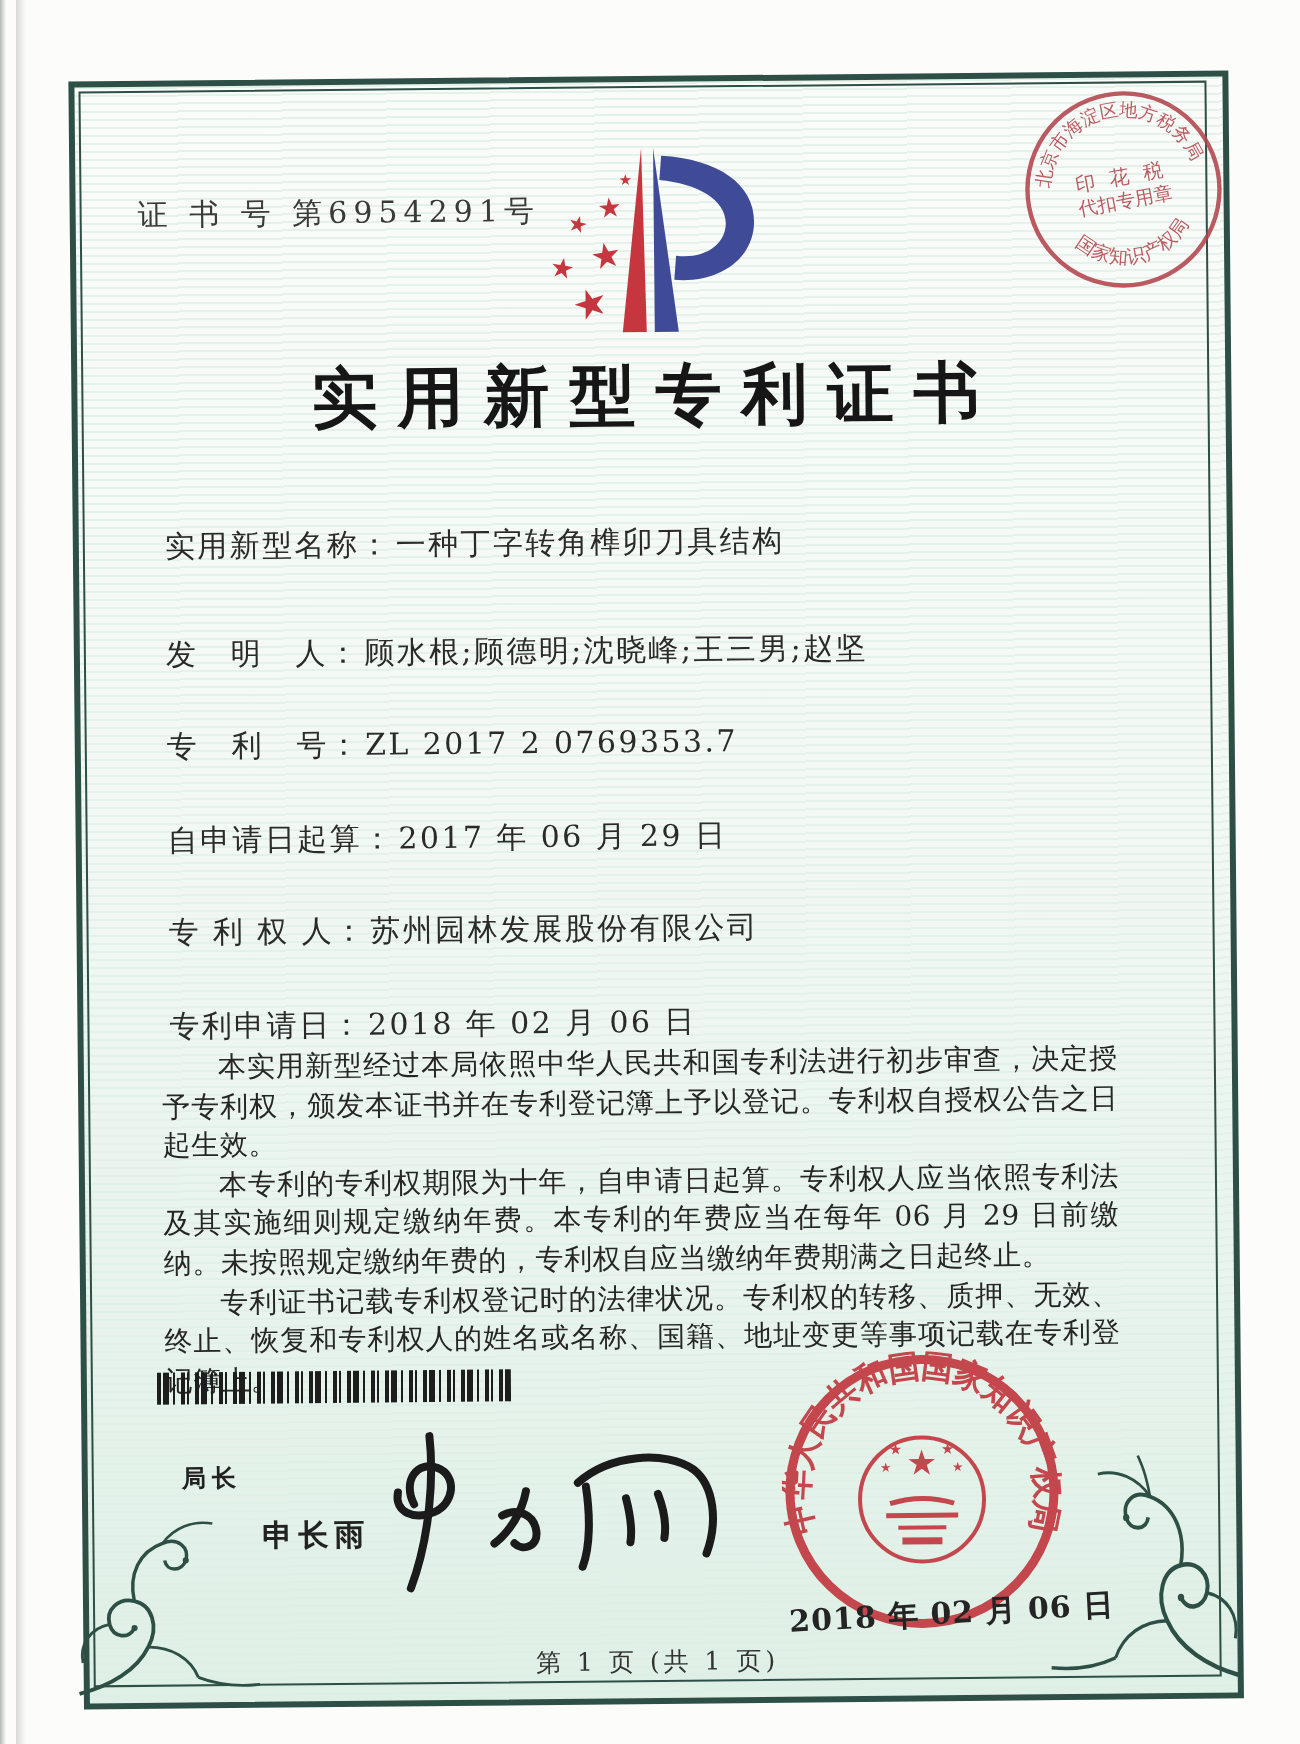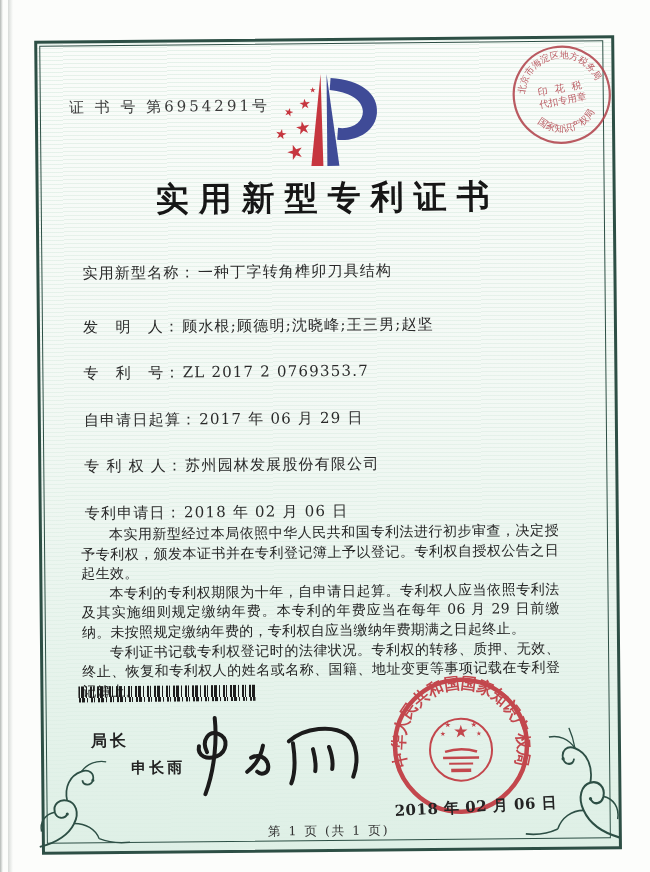--- a/index.html
+++ b/index.html
@@ -21,21 +21,21 @@
   .title{left:38px;top:176px;width:574px;text-align:center;font-size:33px;font-weight:700;
          letter-spacing:10px;text-indent:10px;color:#161616;white-space:nowrap;}
   .field-row{left:84px;font-size:15px;color:#2a2a2a;letter-spacing:1.2px;white-space:nowrap;}
   .f-label{margin-right:2px;}
   .paras{left:80px;top:523px;width:478px;font-size:14px;line-height:19.6px;color:#262626;
          text-align:justify;letter-spacing:.3px;}
   .paras p{margin:0;text-indent:2em;}
   .barcode{left:76px;top:684px;width:177px;height:16px;
       background:repeating-linear-gradient(90deg,#1d1d1d 0 2px,transparent 2px 3px,#1d1d1d 3px 6px,transparent 6px 8px,#1d1d1d 8px 9px,transparent 9px 12px,#1d1d1d 12px 14px,transparent 14px 15px,#1d1d1d 15px 16px,transparent 16px 19px);}
   .director-title{left:88px;top:729px;font-family:"Liberation Sans","DejaVu Sans",sans-serif;
-      font-size:16px;font-weight:600;letter-spacing:3px;color:#222;}
+      font-size:12px;font-weight:600;letter-spacing:3px;color:#222;}
   .director-name{left:88px;top:757px;font-family:Liberation Serif, serif;
       font-size:15px;font-weight:600;letter-spacing:3px;color:#222;padding-left:40px;}
   .signature{left:168px;top:710px;width:200px;height:92px;}
   .seal{left:388px;top:677px;width:140px;height:140px;opacity:.93;}
   .seal-date{left:391px;top:799px;font-size:15px;font-weight:600;letter-spacing:.5px;color:#242424;
       transform:rotate(-2.5deg);white-space:nowrap;}
   .tax-stamp{left:513px;top:45px;width:104px;height:104px;transform:rotate(-10deg);opacity:.88;}
   .footer-page{left:38px;top:823px;width:574px;text-align:center;font-size:12.5px;letter-spacing:2px;color:#333;}
   .orn-left{left:32px;top:752px;width:96px;height:96px;}
   .orn-right{left:520px;top:730px;width:100px;height:115px;transform:scaleX(-1);}

